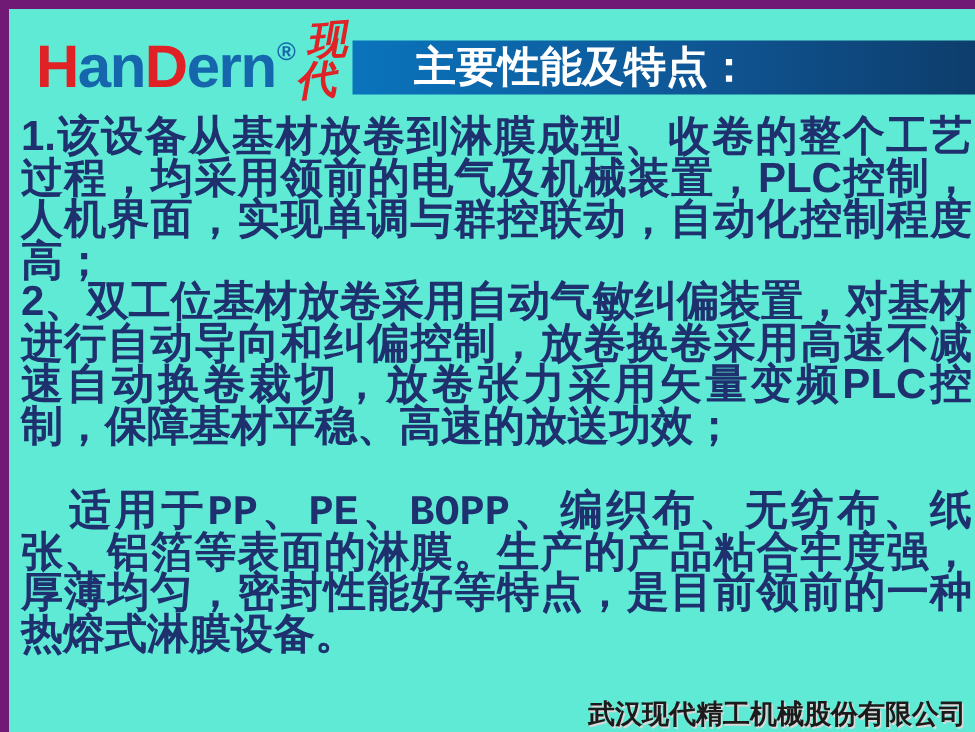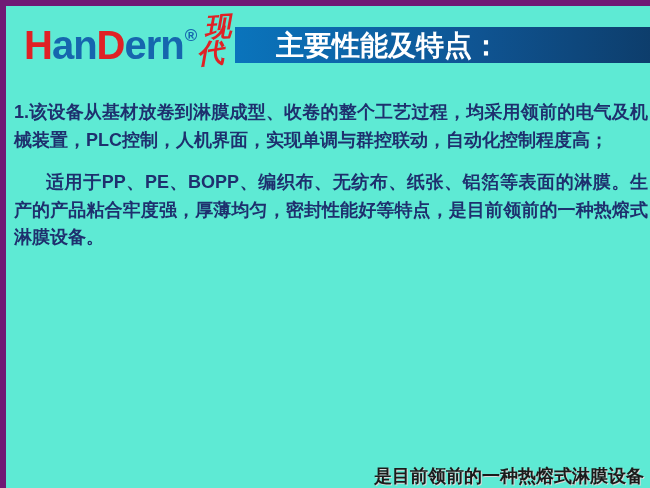--- a/index.html
+++ b/index.html
@@ -69,32 +69,33 @@
     font-family: "Liberation Serif", serif;
     font-weight: bold;
     font-size: 28px;
     line-height: 37px;
     white-space: nowrap;
   }
   
   .body-text {
     position: absolute;
     left: 8px;
-    top: 93px;
+    top: 71px;
     width: 634px;
     color: var(--body-text, #1E306E);
-    font-size: 18px;
+    font-size: 28px;
     font-weight: bold;
     line-height: 27.5px;
     text-align: justify;
   }
   .body-text p { margin: 0; }
   .body-text p.spaced {
-    margin-top: 15px;
+    margin-top: 32px;
     text-indent: 32px;
+    font-family: Liberation Mono, monospace;
   }
   
   .footer {
     position: absolute;
     right: 10px;
     bottom: 4px;
     color: #1b1b1b;
     font-size: 18px;
     font-weight: bold;
     white-space: nowrap;
@@ -114,18 +115,19 @@
     <span class="m-top">现</span>
     <span class="m-bottom">代</span>
   </div>
 
   <div class="banner">
     <span class="banner-title">主要性能及特点：</span>
   </div>
 
   <div class="body-text">
     <p>1.该设备从基材放卷到淋膜成型、收卷的整个工艺过程，均采用领前的电气及机械装置，PLC控制，人机界面，实现单调与群控联动，自动化控制程度高；</p>
+    <p>2、双工位基材放卷采用自动气敏纠偏装置，对基材进行自动导向和纠偏控制，放卷换卷采用高速不减速自动换卷裁切，放卷张力采用矢量变频PLC控制，保障基材平稳、高速的放送功效；</p>
     <p class="spaced">适用于PP、PE、BOPP、编织布、无纺布、纸张、铝箔等表面的淋膜。生产的产品粘合牢度强，厚薄均匀，密封性能好等特点，是目前领前的一种热熔式淋膜设备。</p>
   </div>
 
-  <div class="footer">是目前领前的一种热熔式淋膜设备</div>
+  <div class="footer">武汉现代精工机械股份有限公司</div>
 
 </div>
 
 </body></html>

